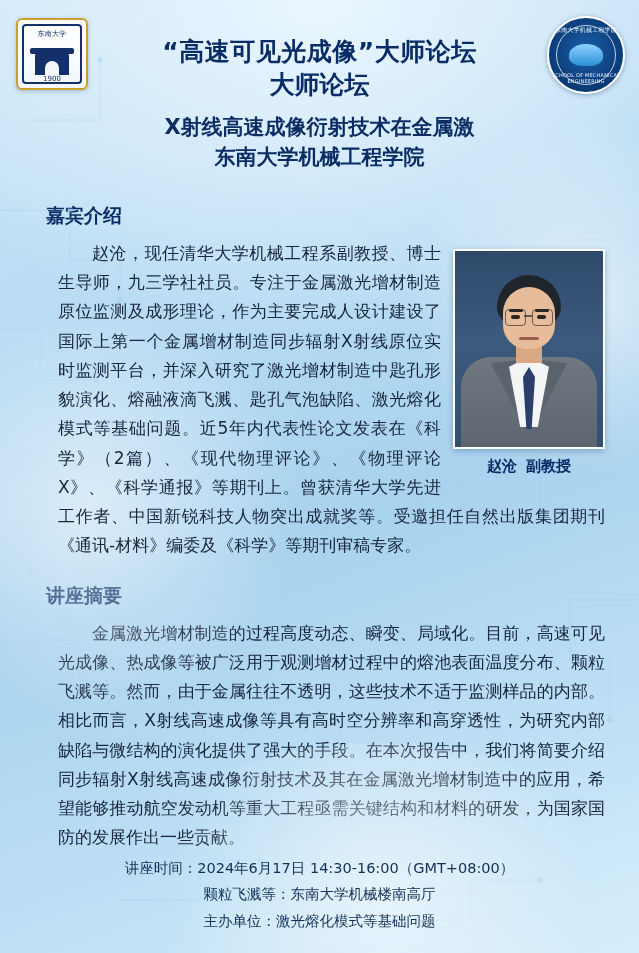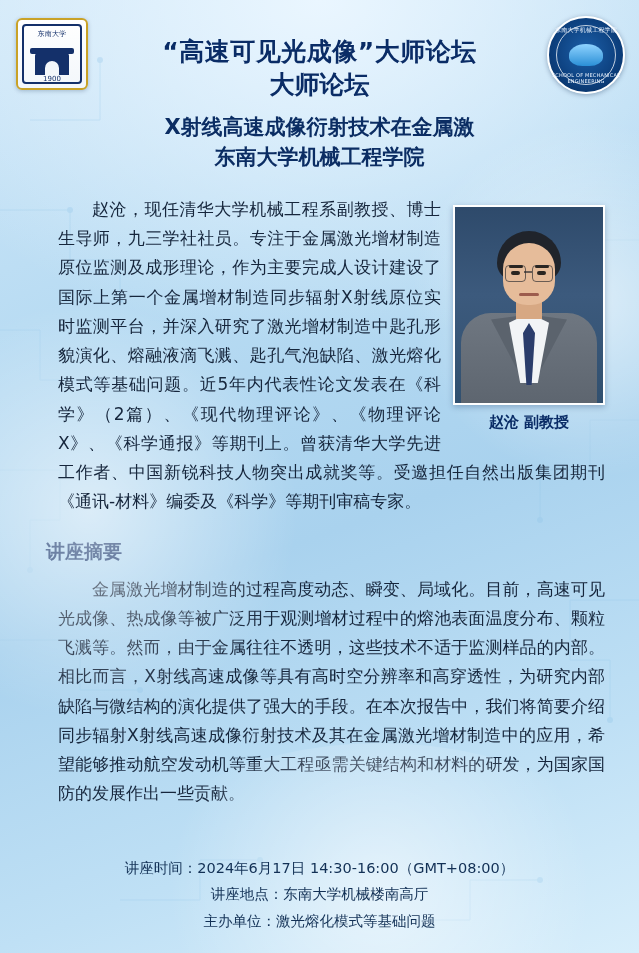--- a/index.html
+++ b/index.html
@@ -187,20 +187,21 @@
     position: absolute; left: 78px; top: 108px; width: 34px; height: 76px;
     background: #5b636d;
     clip-path: polygon(0% 0%, 100% 6%, 60% 40%, 0% 92%);
   }
 
   .portrait-caption {
     margin-top: 8px;
     font-size: 15px;
     font-weight: bold;
     color: #0a2c66;
+    font-family: Liberation Mono, monospace;
   }
 
   .body-text {
     font-size: 17px;
     line-height: 1.72;
     color: #16263c;
     text-align: justify;
     text-indent: 2em;
     margin-left: 12px;
   }
@@ -352,20 +353,21 @@
       <div class="main-title">“高速可见光成像”大师论坛</div>
       <div class="session">大师论坛</div>
     </div>
 
     <div class="subject">
       <div>X射线高速成像衍射技术在金属激</div>
       <div>东南大学机械工程学院</div>
     </div>
   </div>
 
+  <div class="section-title">嘉宾介绍</div>
 
   <div class="guest-wrap">
     <div class="portrait-col">
       <div class="portrait">
         <div class="p-body"></div>
         <div class="p-lapel-l"></div>
         <div class="p-lapel-r"></div>
         <div class="p-shirt"></div>
         <div class="p-tie"></div>
         <div class="p-neck"></div>
@@ -386,17 +388,17 @@
     <div class="body-text">赵沧，现任清华大学机械工程系副教授、博士生导师，九三学社社员。专注于金属激光增材制造原位监测及成形理论，作为主要完成人设计建设了国际上第一个金属增材制造同步辐射X射线原位实时监测平台，并深入研究了激光增材制造中匙孔形貌演化、熔融液滴飞溅、匙孔气泡缺陷、激光熔化模式等基础问题。近5年内代表性论文发表在《科学》（2篇）、《现代物理评论》、《物理评论X》、《科学通报》等期刊上。曾获清华大学先进工作者、中国新锐科技人物突出成就奖等。受邀担任自然出版集团期刊《通讯-材料》编委及《科学》等期刊审稿专家。</div>
   </div>
 
   <div class="section-title abstract">讲座摘要</div>
   <div class="abstract-wrap">
     <div class="body-text">金属激光增材制造的过程高度动态、瞬变、局域化。目前，高速可见光成像、热成像等被广泛用于观测增材过程中的熔池表面温度分布、颗粒飞溅等。然而，由于金属往往不透明，这些技术不适于监测样品的内部。相比而言，X射线高速成像等具有高时空分辨率和高穿透性，为研究内部缺陷与微结构的演化提供了强大的手段。在本次报告中，我们将简要介绍同步辐射X射线高速成像衍射技术及其在金属激光增材制造中的应用，希望能够推动航空发动机等重大工程亟需关键结构和材料的研发，为国家国防的发展作出一些贡献。</div>
   </div>
 
   <div class="footer">
     <div>讲座时间：2024年6月17日 14:30-16:00（GMT+08:00）</div>
-    <div>讲座地点：东南大学机械楼南高厅</div>
+    <div>颗粒飞溅等：东南大学机械楼南高厅</div>
     <div>主办单位：激光熔化模式等基础问题</div>
   </div>
 
 </div>
 
 </body></html>

